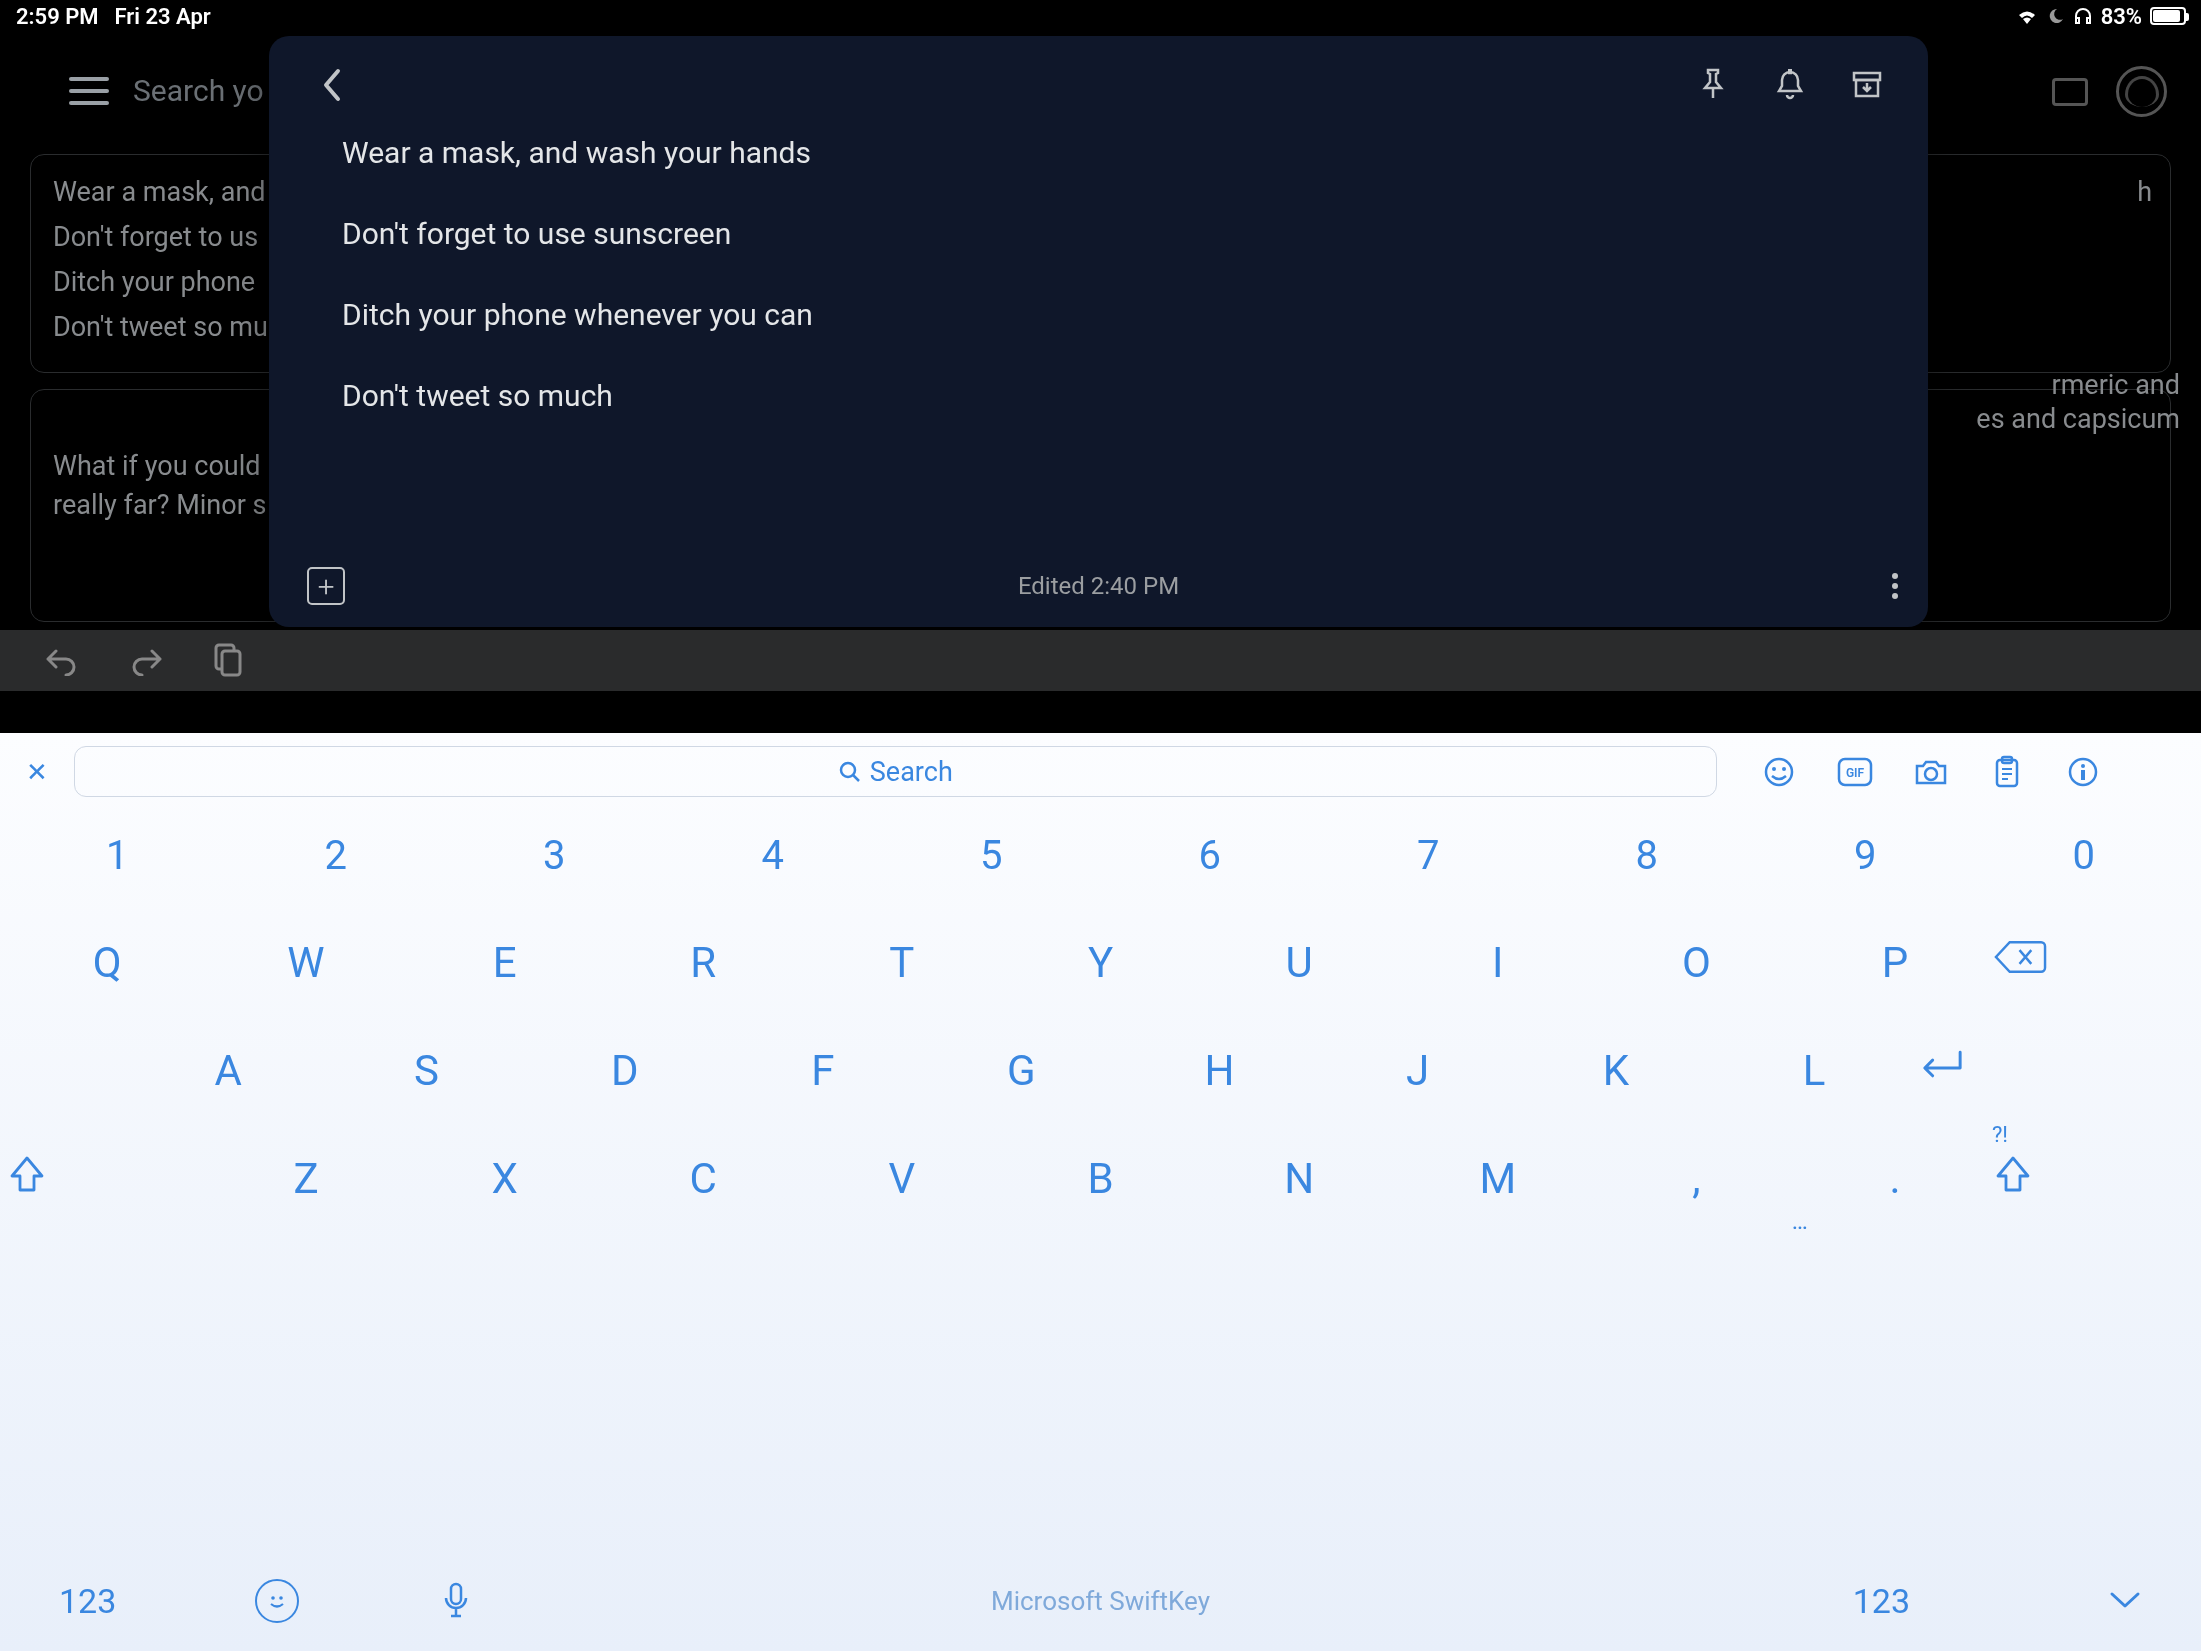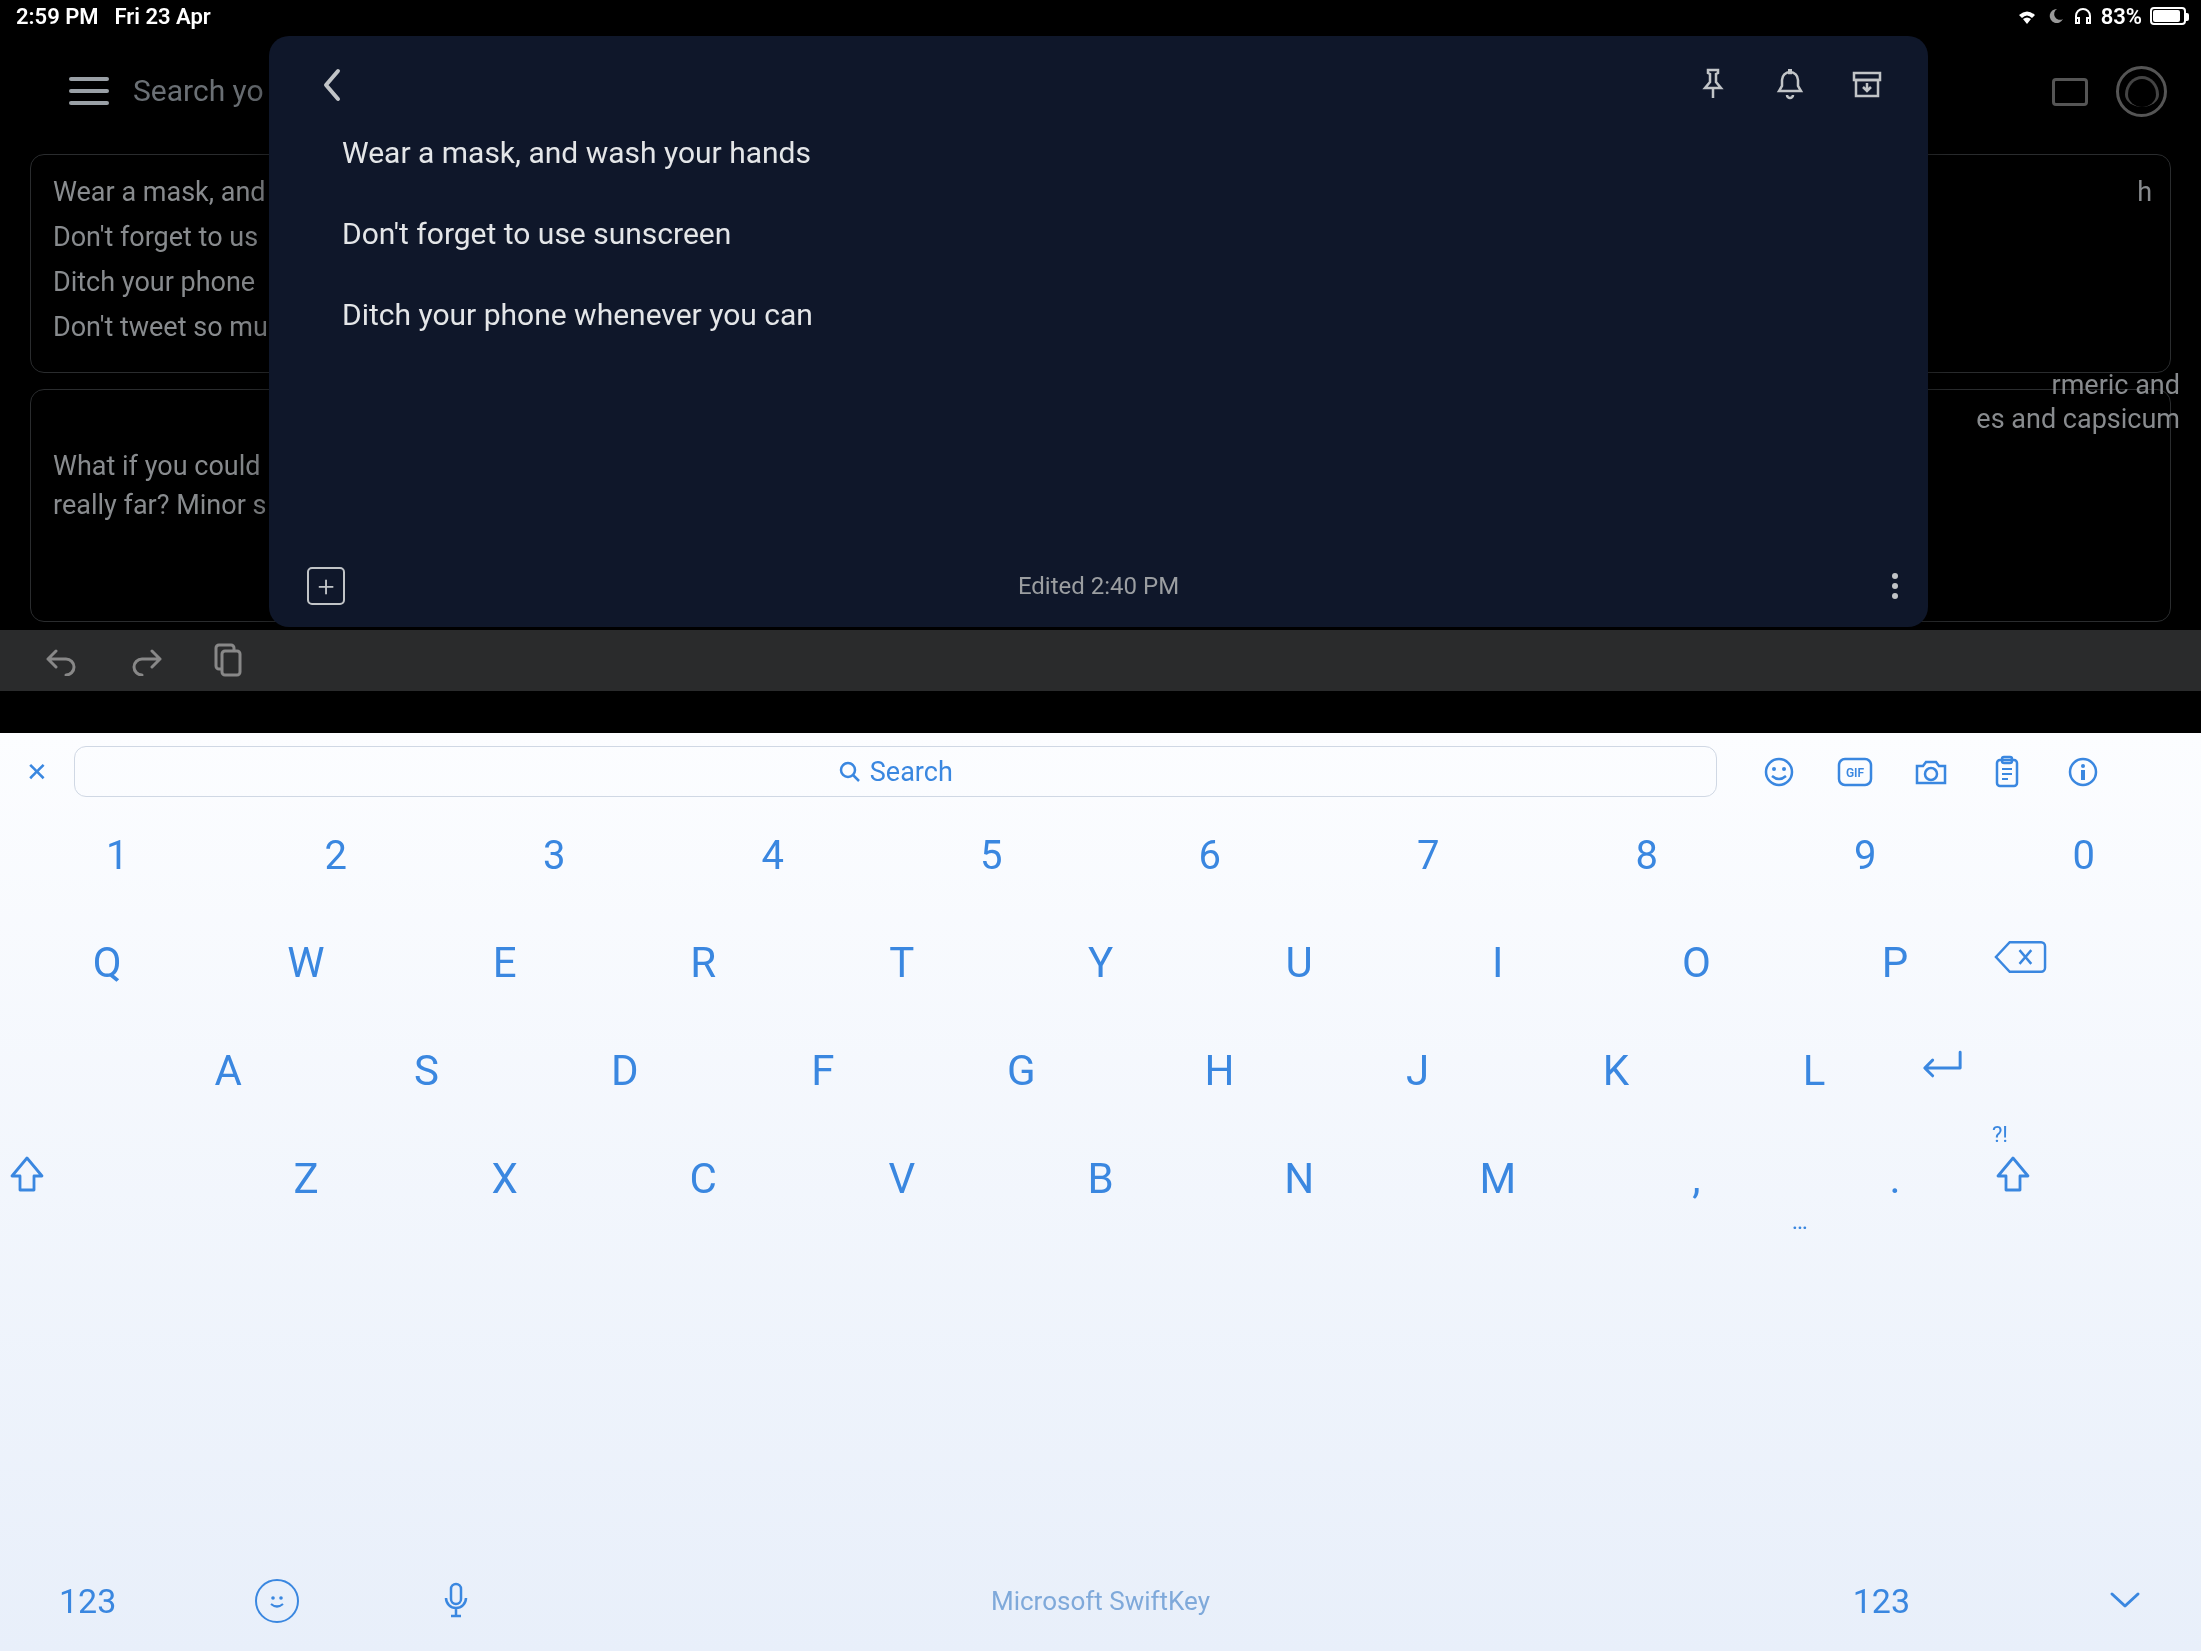--- a/index.html
+++ b/index.html
@@ -159,20 +159,21 @@
           <rect x="3" y="3" width="26" height="7" fill="none" stroke="#c1c4c7" stroke-width="2.5"></rect>
           <rect x="5" y="10" width="22" height="16" fill="none" stroke="#c1c4c7" stroke-width="2.5"></rect>
           <path d="M16 13 v7 m-4 -3 l4 4 l4 -4" fill="none" stroke="#c1c4c7" stroke-width="2.5"></path>
         </svg>
     </div>
   </div>
   <div class="note-body">
     <p>Wear a mask, and wash your hands</p>
     <p>Don't forget to use sunscreen</p>
     <p>Ditch your phone whenever you can</p>
+    <p>Don't tweet so much</p>
   </div>
   <div class="note-footer">
     <div class="add-btn">＋</div>
     <div class="edited">Edited 2:40 PM</div>
     <div class="dots">
         <span></span>
         <span></span>
         <span></span>
       </div>
   </div>

